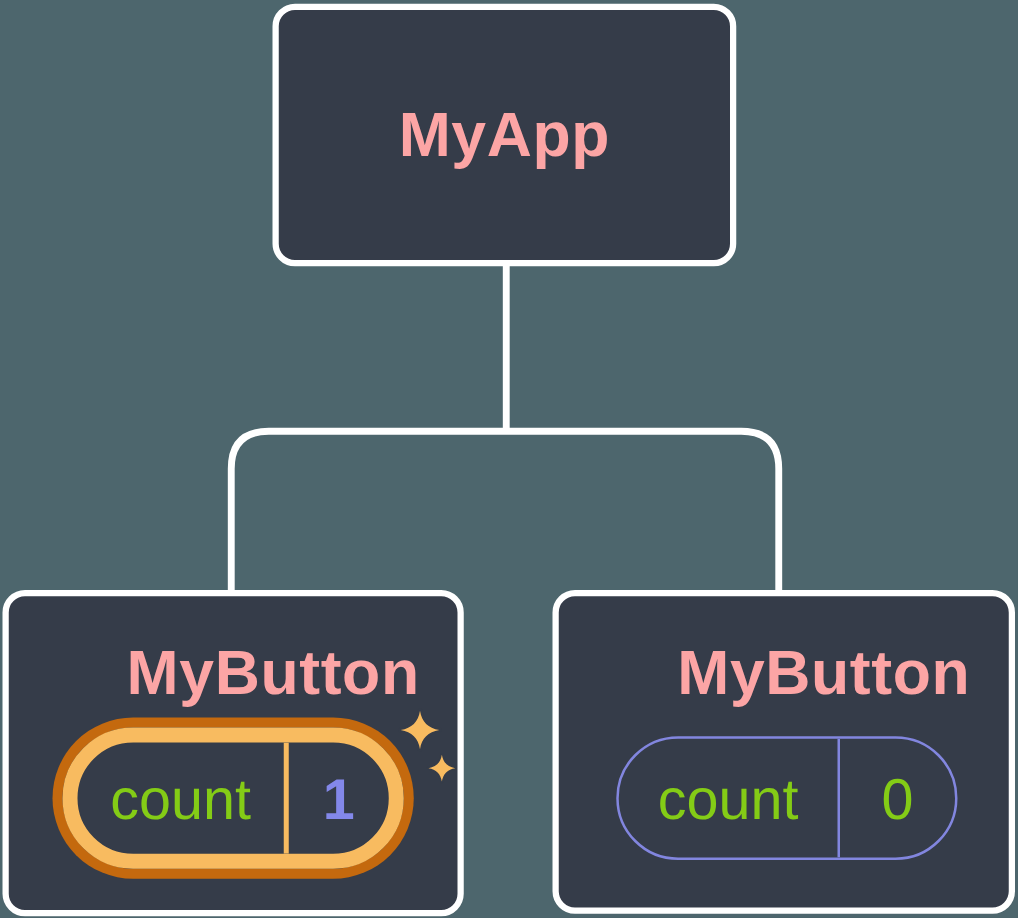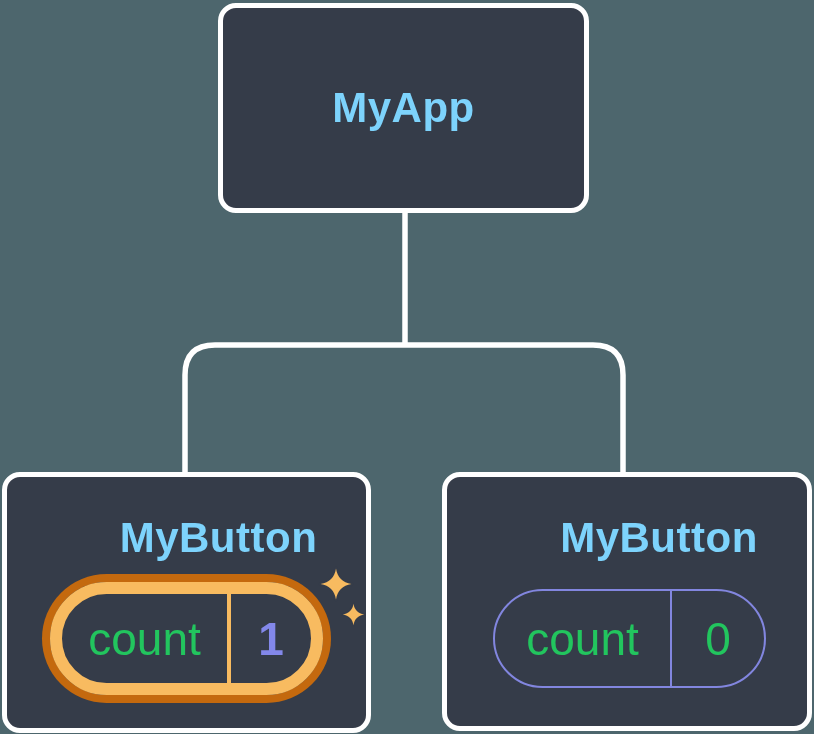--- a/index.html
+++ b/index.html
@@ -41,22 +41,22 @@
   }
   .node-child-left {
     left: 2px; top: 472px;
     width: 369px; height: 261px;
   }
   .node-child-right {
     left: 442px; top: 472px;
     width: 370px; height: 259px;
   }
   .node-title {
-    color: #7dd3fc;
-    font-size: 42px;
+    color: #fca5a5;
+    font-size: 50px;
     font-weight: 700;
     letter-spacing: 0.5px;
     text-align: center;
   }
   .child-title {
     position: absolute;
     left: 0;
     top: 36px;
     width: 100%;
     line-height: 50px;
@@ -78,21 +78,21 @@
   }
   .pill-normal {
     left: 46px; top: 112px;
     width: 273px; height: 99px;
     border: 2px solid #8286df;
   }
   .pill .cell {
     display: flex;
     align-items: center;
     justify-content: center;
-    color: #22c55e;
+    color: #84cc16;
     font-size: 46px;
   }
   .pill-highlight .cell-name  { width: 165px; }
   .pill-highlight .cell-value { flex: 1; font-weight: 700; color: #8388ea; }
   .pill-normal   .cell-name  { width: 175px; }
   .pill-normal   .cell-value { flex: 1; font-weight: 400; }
   .pill-divider {
     align-self: stretch;
   }
   .pill-highlight .pill-divider { width: 4px; background: #f8bb60; }

